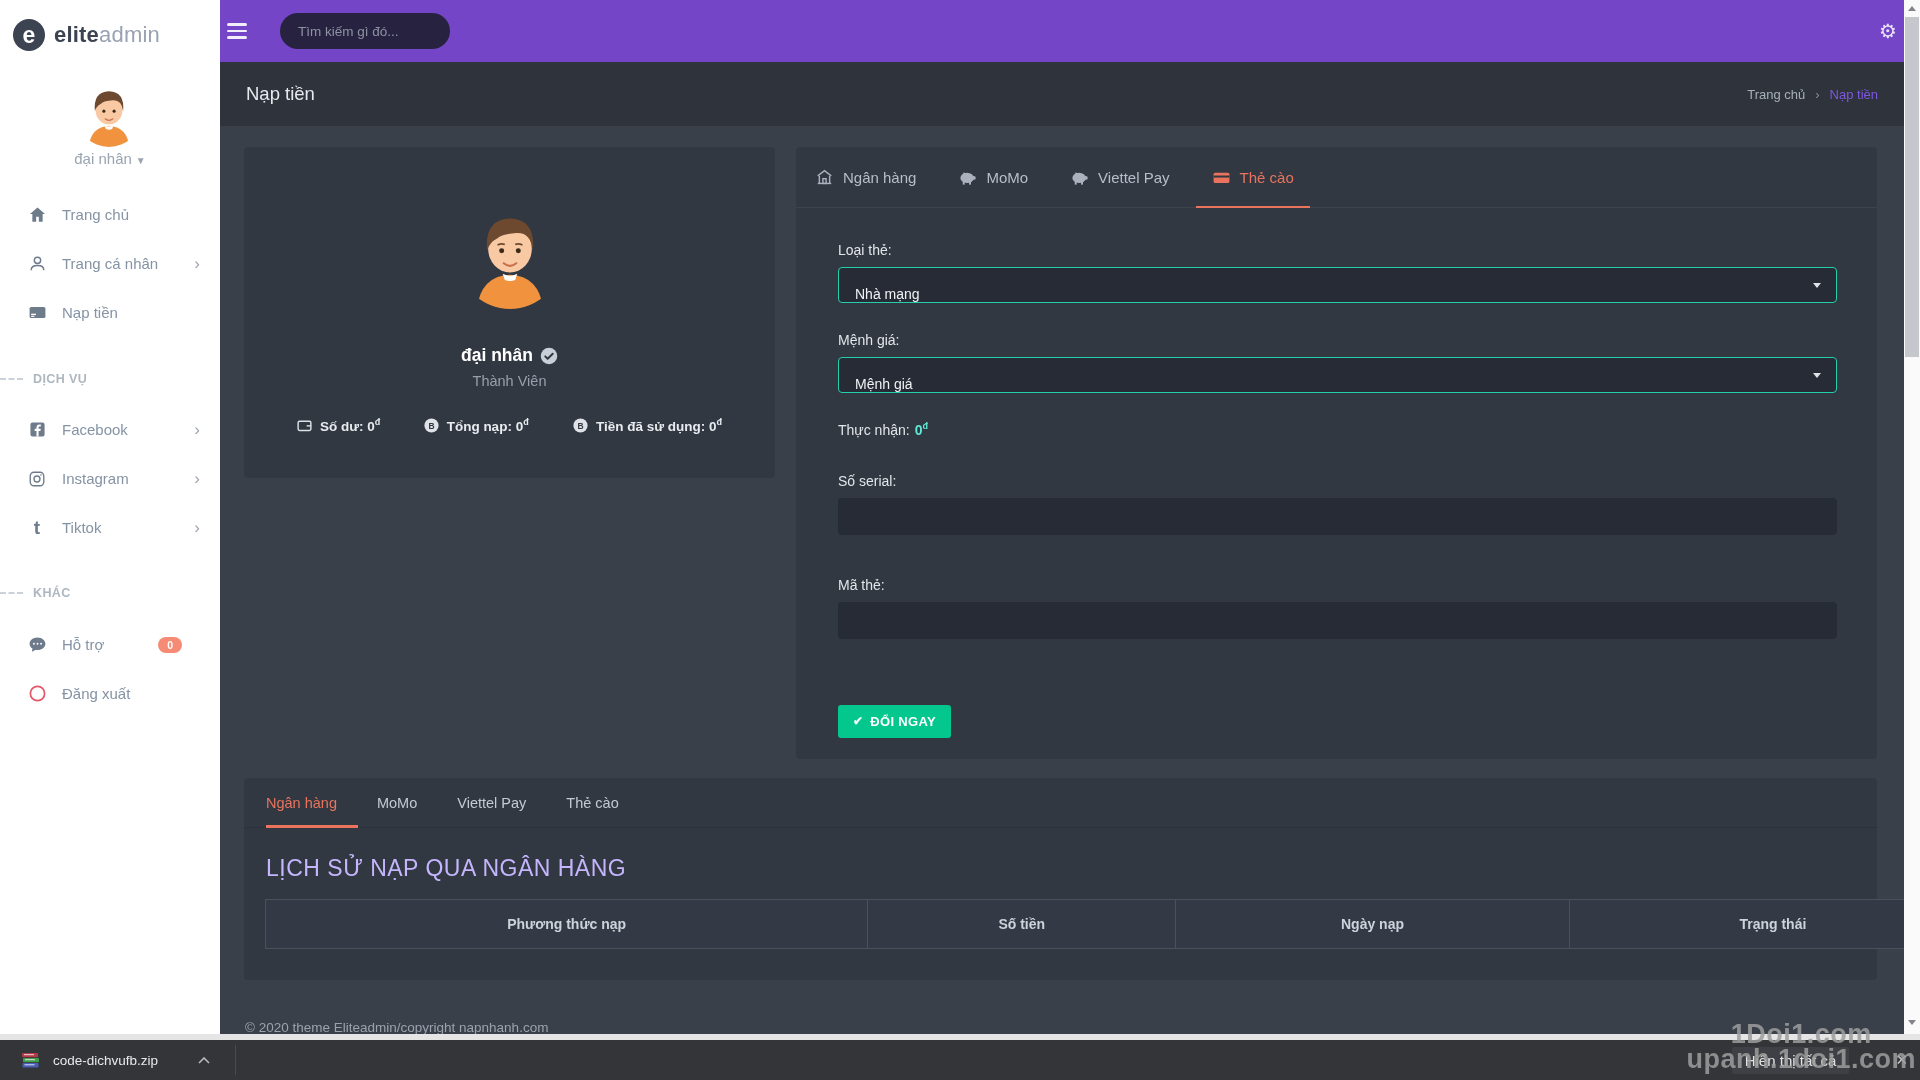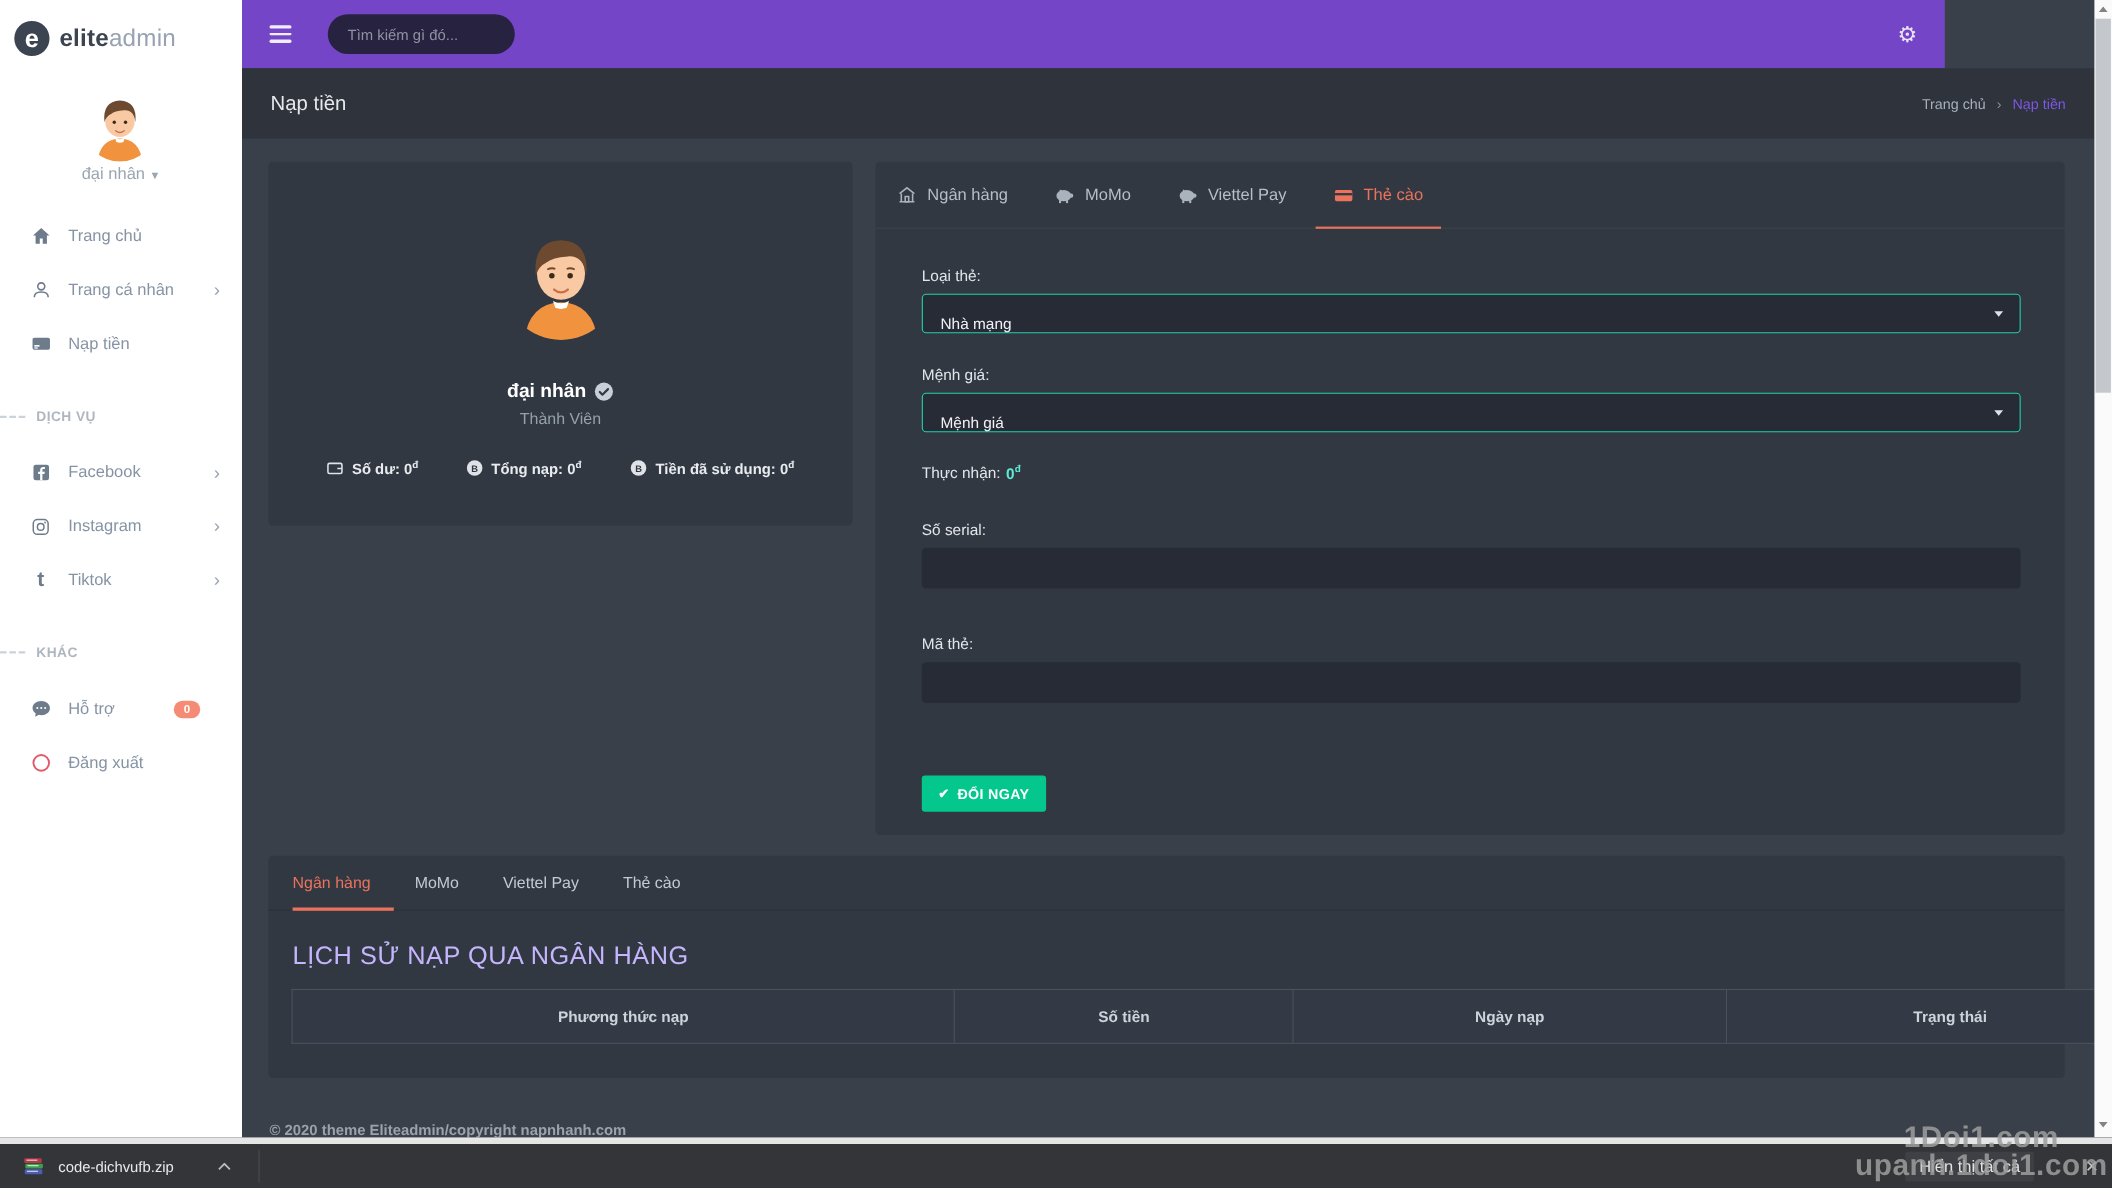--- a/index.html
+++ b/index.html
@@ -27,22 +27,22 @@
   .side-badge { position:absolute; right:38px; background:#f58b74; color:#fff; font-size:10.5px;
                 font-weight:bold; border-radius:9px; padding:2px 9px; }
   .side-section { display:flex; align-items:center; color:#aeb7c0; font-size:12.5px; font-weight:bold;
                   letter-spacing:.4px; }
   .side-section::before { content:""; width:23px; border-top:2px dashed #ccd2da; margin-right:10px; }
   .sec-a { margin:35px 0 19px; }
   .sec-b { margin:34px 0 20px; }
   .tiktok-t { font-weight:bold; font-size:19px; color:#6e7b8b; line-height:1; }
 
   
-  .topbar { position:absolute; left:220px; top:0; width:1548px; height:62px; background:#7545c8;
-            display:flex; align-items:center; padding:0 25px; }
+  .topbar { position:absolute; left:220px; top:0; width:1684px; height:62px; background:#7545c8;
+            display:flex; align-items:center; padding:0 7px; }
   .hamburger { width:20px; display:flex; flex-direction:column; gap:4px; cursor:pointer; }
   .hamburger span { display:block; height:2.5px; background:rgba(255,255,255,.9); border-radius:2px; }
   .search-pill { margin-left:33px; width:170px; height:36px; border-radius:18px; background:rgba(26,28,40,.85);
                  display:flex; align-items:center; padding:0 18px; }
   .search-pill input { background:transparent; border:none; outline:none; color:#cfd3db; font-size:13.5px;
                        width:100%; font-family:"Liberation Sans",sans-serif; }
   .search-pill input::placeholder { color:#8d93a2; }
   .gear { margin-left:auto; color:rgba(255,255,255,.85); font-size:20px; cursor:pointer;
           font-family:"DejaVu Sans",sans-serif; }
 
@@ -99,21 +99,21 @@
   
   .history-card { left:24px; top:716px; width:1633px; height:202px; }
   .tabs2 { height:50px; display:flex; align-items:center; padding:0 22px; gap:40px; border-bottom:1px solid #2c313a; }
   .tab2 { position:relative; height:100%; display:flex; align-items:center; color:#c3cad2; font-size:14.5px; cursor:pointer; }
   .tab2.active { color:#e9735c; }
   .tab2.active::after { content:""; position:absolute; left:0; right:-21px; bottom:-1px; height:3px; background:#e9735c; }
   .h-title { margin:27px 0 17px 22px; font-size:23px; color:#c4b5fd; letter-spacing:.5px; font-weight:400; }
   .h-table { border-collapse:collapse; margin-left:21px; width:1712px; table-layout:fixed; }
   .h-table th { border:1px solid #4b515c; background:#343a45; height:49px; font-size:14px;
                 color:#ccd3da; font-weight:bold; text-align:center; }
-  .footer-text { position:absolute; left:25px; top:958px; color:#99a2ad; font-size:13.5px;font-weight:bold; }
+  .footer-text { position:absolute; left:25px; top:958px; color:#99a2ad; font-size:13.5px; }
 
   
   .scrollbar { position:absolute; right:0; top:0; width:16px; height:1034px; background:#fafafa; z-index:5; }
   .sb-arrow { position:absolute; left:0; width:100%; height:16px; display:flex; align-items:center; justify-content:center; }
   .sb-arrow i { width:0; height:0; border-left:4px solid transparent; border-right:4px solid transparent; }
   .sb-up { top:0; } .sb-up i { border-bottom:5px solid #808388; }
   .sb-down { bottom:4px; } .sb-down i { border-top:5px solid #808388; }
   .sb-thumb { position:absolute; left:1px; right:1px; top:17px; height:340px; background:#c4c7cb; }
 
   

